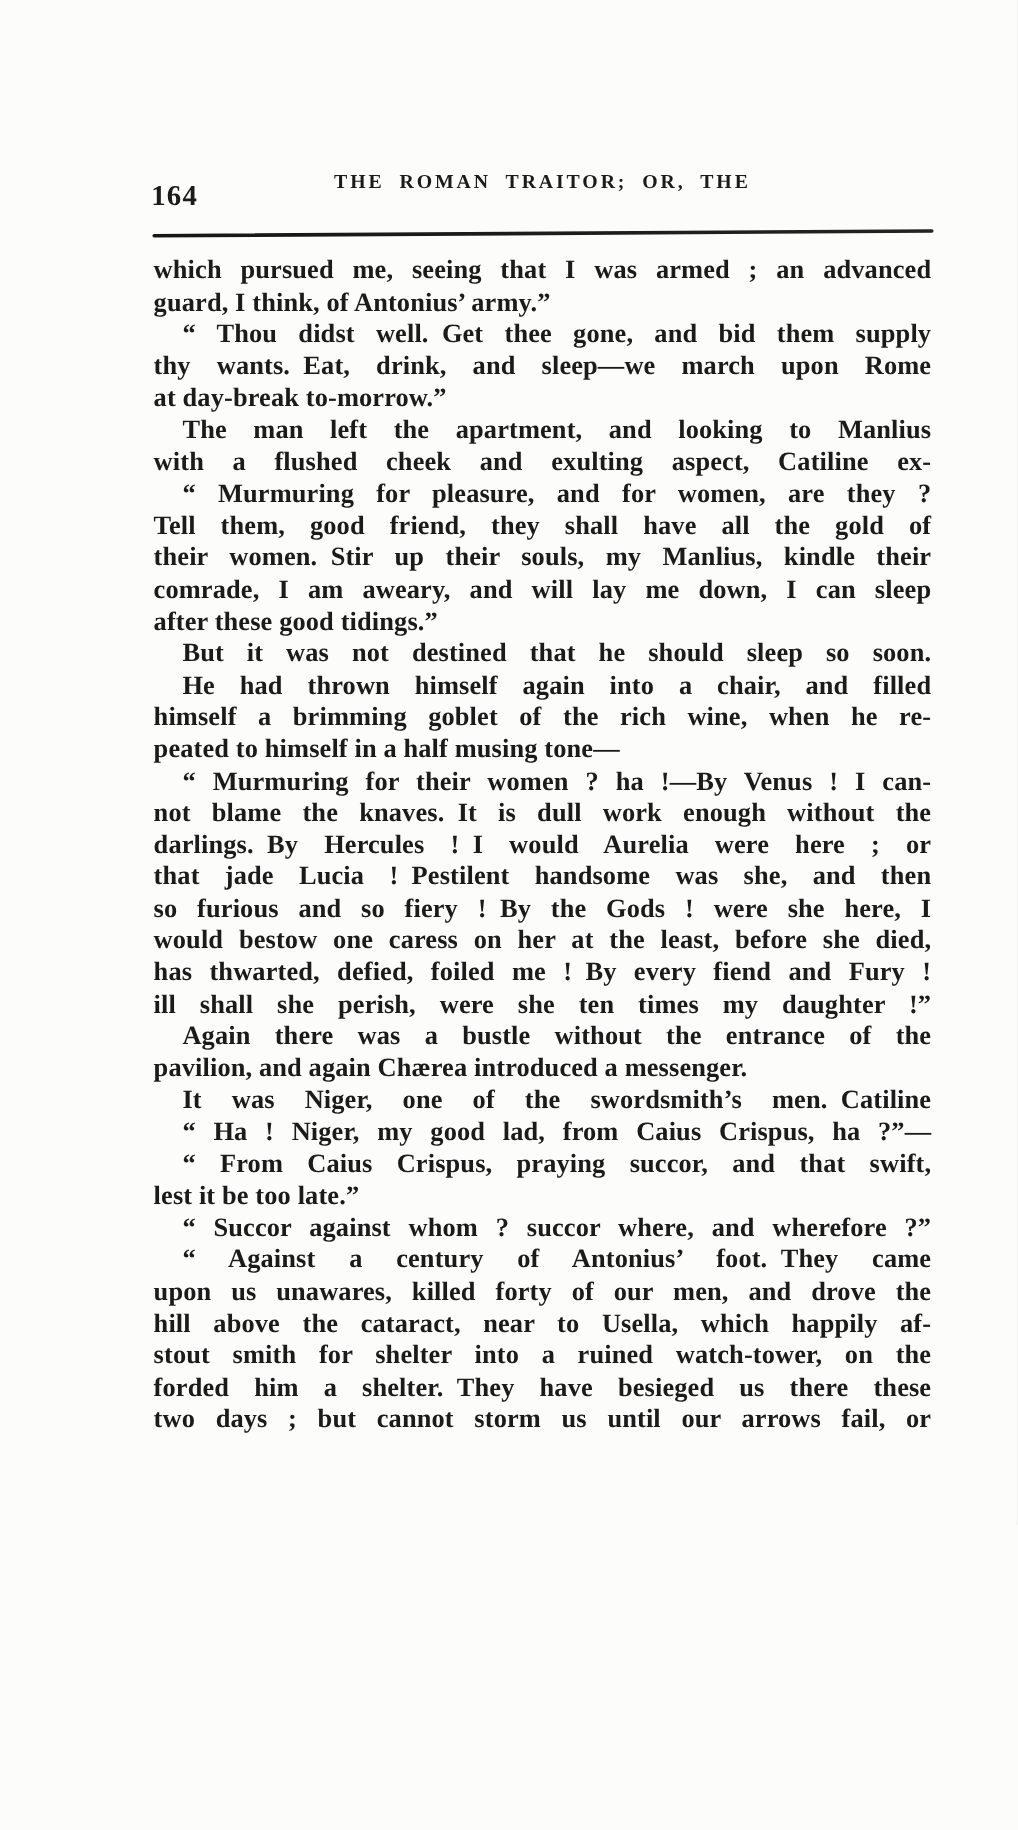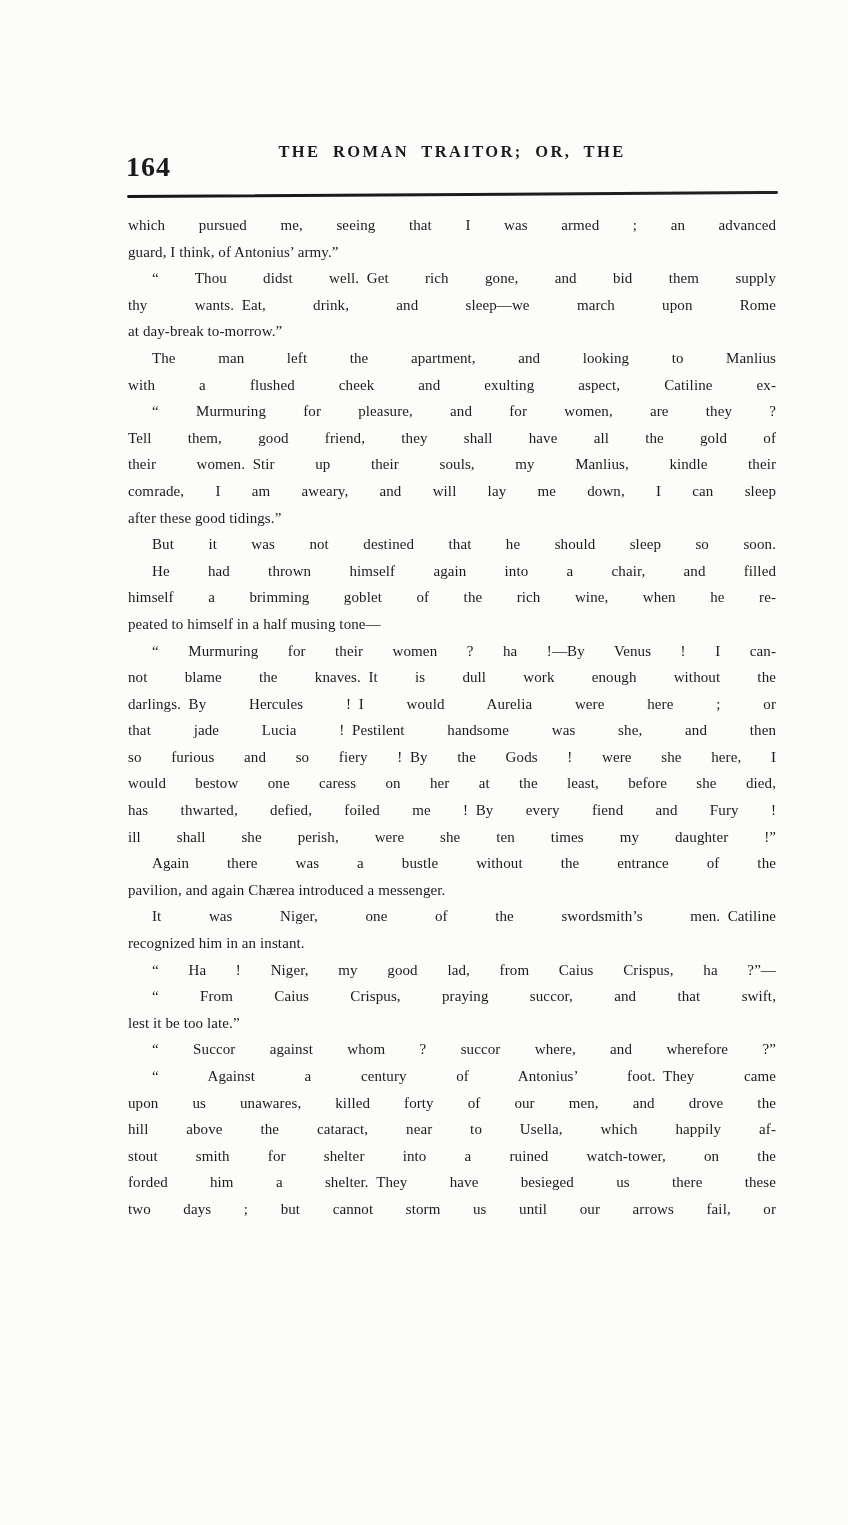--- a/index.html
+++ b/index.html
@@ -14,21 +14,21 @@
     margin: 0 auto;
     background: var(--paper, #fcfcfb);
     font-family: "Liberation Serif", "DejaVu Serif", serif;
     color: var(--ink, #1b1b1b);
     overflow: hidden;
   }
   .pagenum {
     position: absolute;
     left: 126px;
     top: 151px;
-    font-size: 28px;
+    font-size: 24px;
     font-weight: bold;
     letter-spacing: 1px;
     text-align: center;
   }
   .runtitle {
     position: absolute;
     left: 128px;
     top: 142px;
     width: 648px;
     text-align: center;
@@ -48,43 +48,44 @@
     transform: rotate(-0.35deg);
     border-radius: 2px;
   }
   .bodytext {
     position: absolute;
     left: 128px;
     top: 212px;
     width: 648px;
   }
   .line {
-    font-size: 15px;
+    font-size: 22px;
     line-height: 26.6px;
     height: 26.6px;
     letter-spacing: 0.1px;
     text-align: left;
+    font-weight: bold;
   }
   .line.ind { text-indent: 24px; }
   .line.just {
     text-align: justify;
     text-align-last: justify;
   }
 </style>
 </head>
 <body>
 
 <div class="page">
   <div class="pagenum">164</div>
   <div class="runtitle">THE ROMAN TRAITOR; OR, THE</div>
   <div class="rule"></div>
   <div class="bodytext">
       <div class="line just">which pursued me, seeing that I was armed ; an advanced</div>
       <div class="line">guard, I think, of Antonius’ army.”</div>
-      <div class="line ind just">“ Thou didst well. Get rich gone, and bid them supply</div>
+      <div class="line ind just">“ Thou didst well. Get thee gone, and bid them supply</div>
       <div class="line just">thy wants. Eat, drink, and sleep—we march upon Rome</div>
       <div class="line">at day-break to-morrow.”</div>
       <div class="line ind just">The man left the apartment, and looking to Manlius</div>
       <div class="line just">with a flushed cheek and exulting aspect, Catiline ex-</div>
       <div class="line ind just">“ Murmuring for pleasure, and for women, are they ?</div>
       <div class="line just">Tell them, good friend, they shall have all the gold of</div>
       <div class="line just">their women. Stir up their souls, my Manlius, kindle their</div>
       <div class="line just">comrade, I am aweary, and will lay me down, I can sleep</div>
       <div class="line">after these good tidings.”</div>
       <div class="line ind just">But it was not destined that he should sleep so soon.</div>
@@ -95,21 +96,20 @@
       <div class="line just">not blame the knaves. It is dull work enough without the</div>
       <div class="line just">darlings. By Hercules ! I would Aurelia were here ; or</div>
       <div class="line just">that jade Lucia ! Pestilent handsome was she, and then</div>
       <div class="line just">so furious and so fiery ! By the Gods ! were she here, I</div>
       <div class="line just">would bestow one caress on her at the least, before she died,</div>
       <div class="line just">has thwarted, defied, foiled me ! By every fiend and Fury !</div>
       <div class="line just">ill shall she perish, were she ten times my daughter !”</div>
       <div class="line ind just">Again there was a bustle without the entrance of the</div>
       <div class="line">pavilion, and again Chærea introduced a messenger.</div>
       <div class="line ind just">It was Niger, one of the swordsmith’s men. Catiline</div>
-      <div class="line">recognized him in an instant.</div>
       <div class="line ind just">“ Ha ! Niger, my good lad, from Caius Crispus, ha ?”—</div>
       <div class="line ind just">“ From Caius Crispus, praying succor, and that swift,</div>
       <div class="line">lest it be too late.”</div>
       <div class="line ind just">“ Succor against whom ? succor where, and wherefore ?”</div>
       <div class="line ind just">“ Against a century of Antonius’ foot. They came</div>
       <div class="line just">upon us unawares, killed forty of our men, and drove the</div>
       <div class="line just">hill above the cataract, near to Usella, which happily af-</div>
       <div class="line just">stout smith for shelter into a ruined watch-tower, on the</div>
       <div class="line just">forded him a shelter. They have besieged us there these</div>
       <div class="line just">two days ; but cannot storm us until our arrows fail, or</div>

